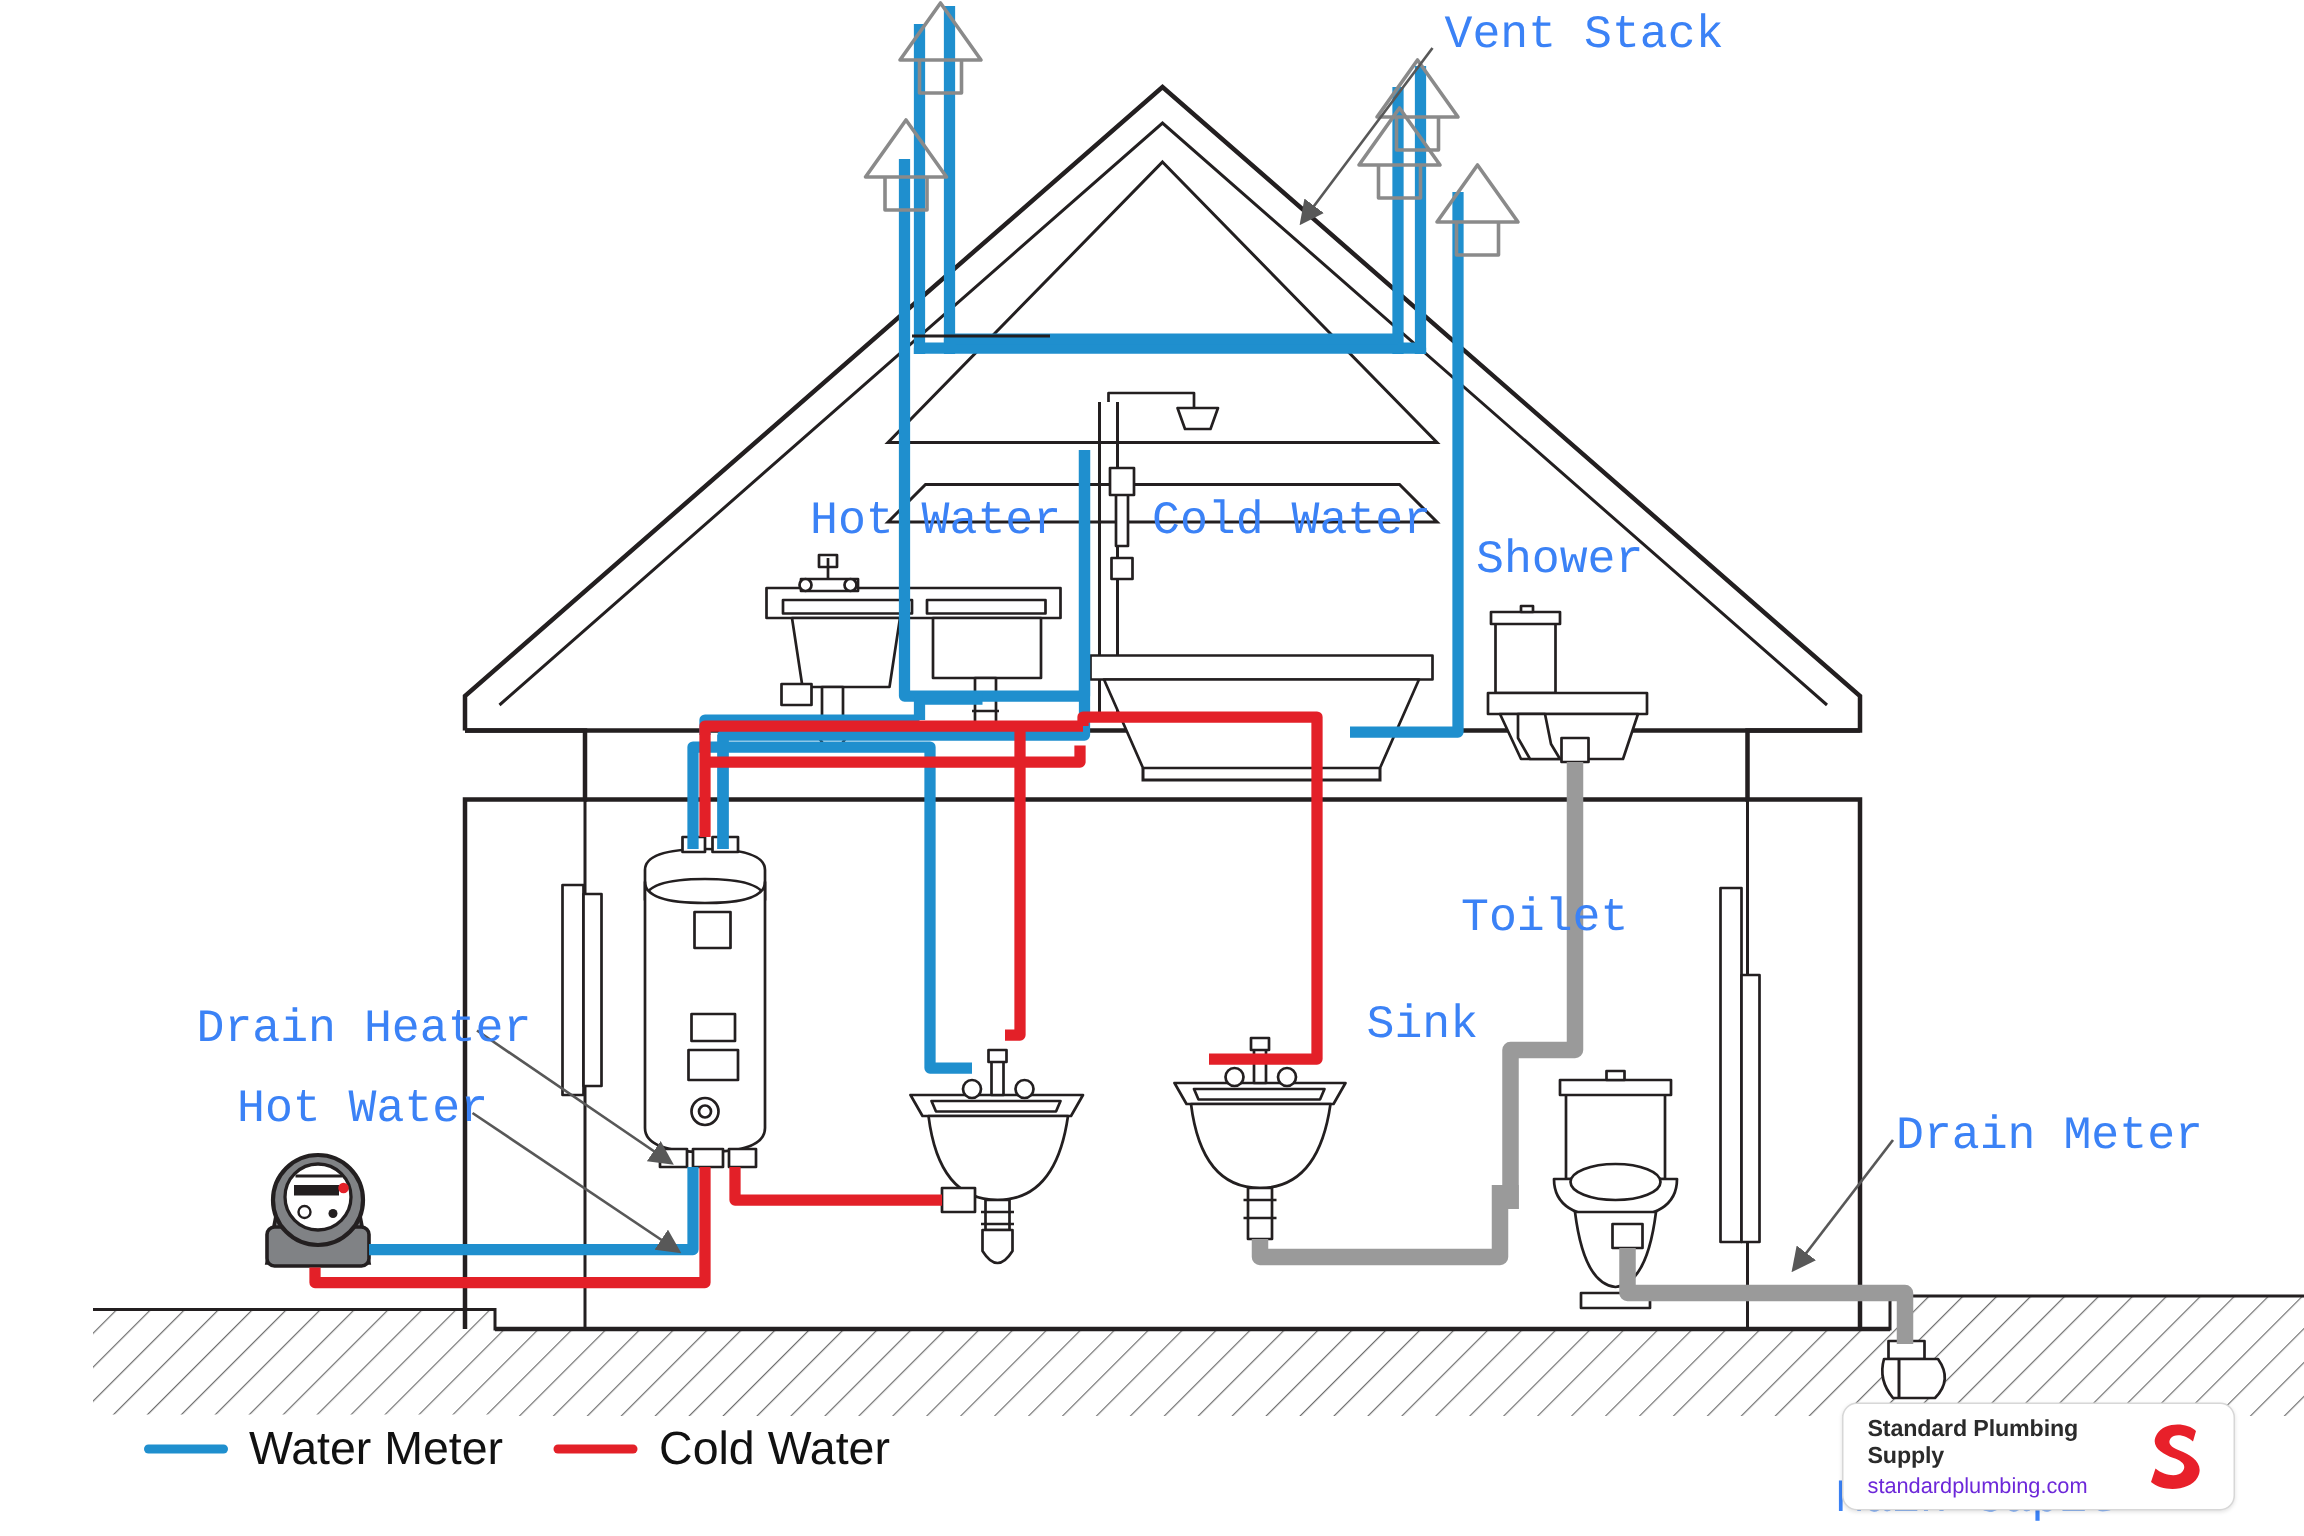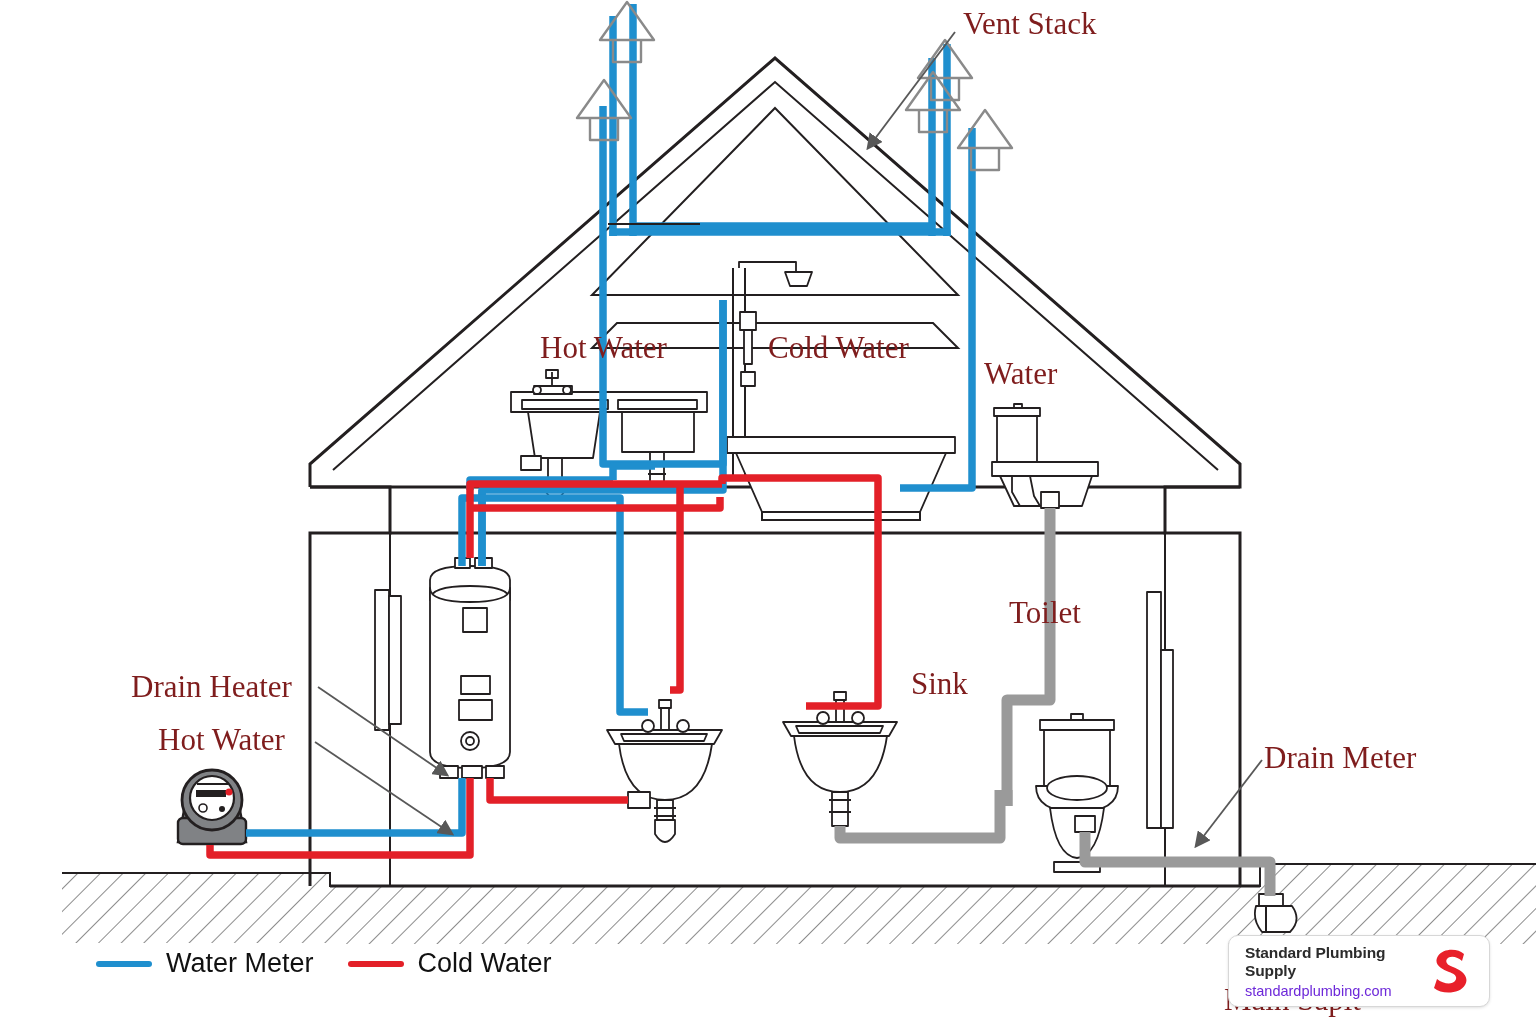--- a/index.html
+++ b/index.html
@@ -1,39 +1,39 @@
 <!DOCTYPE html>
 <html><head>
 <meta charset="utf-8">
 <style>
   html,body{margin:0;padding:0;background:#ffffff;}
   body{width:1536px;height:1024px;position:relative;overflow:hidden;
        font-family:"Liberation Sans", sans-serif;}
   #stage{position:absolute;left:0;top:0;width:1536px;height:1024px;}
   svg#diagram{position:absolute;left:0;top:0;width:1536px;height:1024px;display:block;}
 
-  .lbl{position:absolute;color:#7f1d1d;font-family:Liberation Serif, serif;
+  .lbl{position:absolute;color:#3b82f6;font-family:Liberation Mono, monospace;
        font-weight:400;white-space:nowrap;line-height:1;}
   .lbl-lg{font-size:31px;}
 
   
   #watermark{position:absolute;left:1228px;top:935px;width:262px;height:72px;
              background:#ffffff;border:1px solid #d7d7d7;border-radius:10px;
              box-shadow:0 1px 3px rgba(0,0,0,.12);
              display:flex;align-items:center;padding:0 16px;box-sizing:border-box;}
   #wm-text{display:flex;flex-direction:column;flex:1;}
   #wm-title{font-size:15.5px;font-weight:bold;color:#2b2b2b;letter-spacing:-.1px;}
   #wm-url{font-size:14.5px;color:#6d28d9;padding-right:4px;margin-top:3px;}
   #wm-logo{width:44px;height:48px;display:flex;align-items:center;justify-content:center;}
 
   
   #legend{position:absolute;left:96px;top:948px;display:flex;align-items:center;gap:0px;}
   .lg-item{display:flex;align-items:center;}
   .lg-swatch{width:56px;height:6px;border-radius:3px;display:inline-block;}
-  .lg-text{font-size:27px;color:#111111;margin-left:14px;margin-right:34px;}
+  .lg-text{font-size:31px;color:#111111;margin-left:14px;margin-right:34px;}
 </style>
 </head>
 <body>
 
 <div id="stage">
 
 <svg id="diagram" viewBox="0 0 1536 1024">
   <defs>
     <pattern id="groundHatch" width="16" height="16" patternTransform="rotate(45)" patternUnits="userSpaceOnUse">
       <line x1="0" y1="0" x2="0" y2="16" stroke="#6f6f6f" stroke-width="1.6"></line>
@@ -287,22 +287,22 @@
     <path class="leader" d="M955,32 L868,148" marker-end="url(#arrowHead)"></path>
     <path class="leader" d="M318,687 L447,775" marker-end="url(#arrowHead)"></path>
     <path class="leader" d="M315,742 L452,834" marker-end="url(#arrowHead)"></path>
     <path class="leader" d="M1262,760 L1196,846" marker-end="url(#arrowHead)"></path>
   </g>
 </svg>
 
 <div class="lbl lbl-lg" style="left:963px;top:8px;">Vent Stack</div>
 <div class="lbl lbl-lg" style="left:540px;top:332px;">Hot Water</div>
 <div class="lbl lbl-lg" style="left:768px;top:332px;">Cold Water</div>
-<div class="lbl lbl-lg" style="left:984px;top:358px;">Water</div>
-<div class="lbl lbl-lg" style="left:1009px;top:597px;text-align:right;">Toilet</div>
+<div class="lbl lbl-lg" style="left:984px;top:358px;">Shower</div>
+<div class="lbl lbl-lg" style="left:974px;top:597px;text-align:right;">Toilet</div>
 <div class="lbl lbl-lg" style="left:911px;top:668px;">Sink</div>
 <div class="lbl lbl-lg" style="left:131px;top:671px;">Drain Heater</div>
 <div class="lbl lbl-lg" style="left:158px;top:724px;">Hot Water</div>
 <div class="lbl lbl-lg" style="left:1264px;top:742px;">Drain Meter</div>
 <div class="lbl lbl-lg" style="left:1224px;top:984px;">Main Sapit</div>
 
 <div id="legend">
   <div class="lg-item">
     <span class="lg-swatch" style="background:#1f8fce;"></span>
     <span class="lg-text">Water Meter</span>

